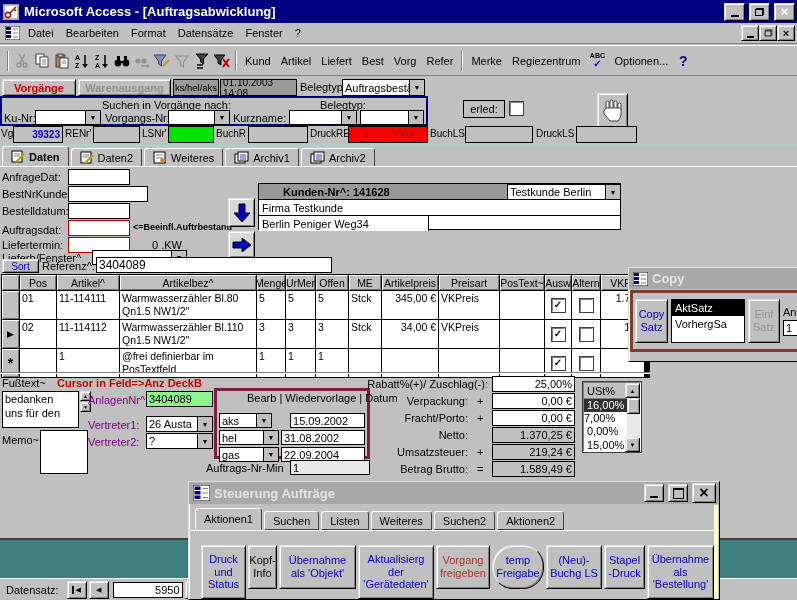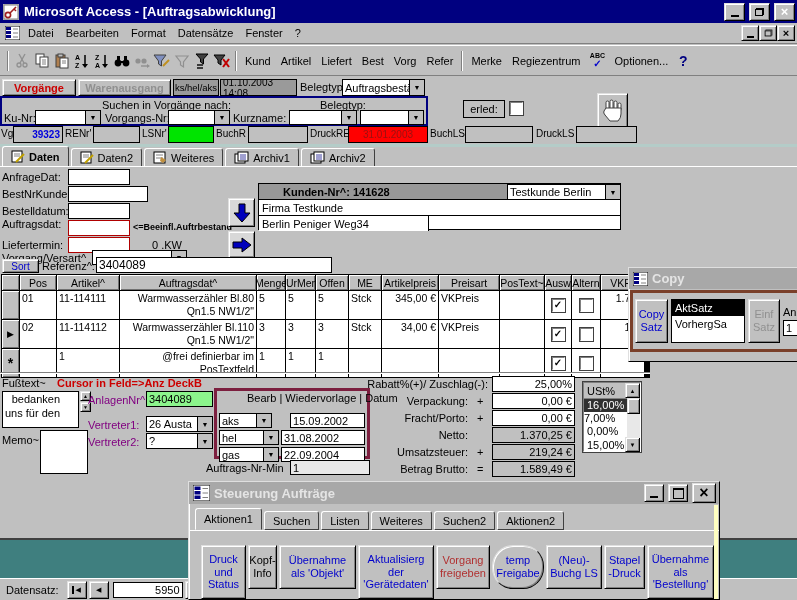--- a/index.html
+++ b/index.html
@@ -30,21 +30,21 @@
   .icon18{width:20px;height:20px;display:flex;align-items:center;justify-content:center;}
   .tab{height:19px;padding:0 8px;background:#c0c0c0;border:1px solid;border-color:#fff #404040 #c0c0c0 #fff;
     border-radius:3px 3px 0 0;display:flex;align-items:center;gap:4px;}
   .tab.inactive{height:17px;margin-top:2px;border-bottom:1px solid #404040;}
   .grid{display:grid;gap:1px;background:#000;border:1px solid #000;}
   .hcell{background:#c0c0c0;box-shadow:inset 1px 1px 0 #fff,inset -1px -1px 0 #707070;
     display:flex;align-items:center;justify-content:center;font-size:10.5px;overflow:hidden;white-space:nowrap;}
   .dcell{background:#fff;font-size:10.5px;padding:1px 2px;overflow:hidden;line-height:1.2;}
   .scell{background:#c0c0c0;box-shadow:inset 1px 1px 0 #fff,inset -1px -1px 0 #707070;
     display:flex;align-items:center;justify-content:center;}
-  .pre{white-space:pre-line;text-align:right;}
+  .pre{white-space:pre-line;}
   .cbx{width:11px;height:11px;background:#fff;border:1px solid;border-color:#808080 #fff #fff #808080;outline:1px solid #404040;
     display:flex;align-items:center;justify-content:center;font-size:10px;font-weight:bold;line-height:1;}
   .ovwin{background:#c0c0c0;border:1px solid;border-color:#dfdfdf #000 #000 #dfdfdf;box-shadow:inset 1px 1px 0 #fff;}
   .ovtitle{height:21px;background:#a8a8a8;display:flex;align-items:center;gap:4px;padding:0 3px;
     color:#e4e4e4;font-weight:bold;font-size:13px;}
   .purple{color:#800080;}
   .sbtn{display:flex;align-items:center;justify-content:center;text-align:center;line-height:1.15;}
   .btn-blue{color:#0000cc;}
   .btn-black{color:#000;}
   .btn-red{color:#b03030;}
@@ -343,27 +343,27 @@
       </span>
   </div>
   <div class="abs" style="left:0;top:166px;width:797px;height:1px;background:#fff;"></div>
 
   <div class="abs nowrap" style="left:2px;top:171px;"><span>AnfrageDat:</span></div>
   <div class="abs field" style="left:68px;top:169px;width:62px;height:16px;"></div>
   <div class="abs nowrap" style="left:2px;top:188px;"><span>BestNrKunde:</span></div>
   <div class="abs field" style="left:68px;top:186px;width:80px;height:16px;"></div>
   <div class="abs nowrap" style="left:2px;top:205px;"><span>Bestelldatum:</span></div>
   <div class="abs field" style="left:68px;top:203px;width:62px;height:16px;"></div>
-  <div class="abs nowrap" style="left:2px;top:218px;"><span>Auftragsdat:</span></div>
+  <div class="abs nowrap" style="left:2px;top:224px;"><span>Auftragsdat:</span></div>
   <div class="abs field" style="left:68px;top:220px;width:62px;height:16px;border-color:#b00000;"></div>
   <div class="abs nowrap" style="left:2px;top:239px;"><span>Liefertermin:</span></div>
   <div class="abs field" style="left:68px;top:237px;width:62px;height:16px;border-color:#b00000;"></div>
   <div class="abs nowrap" style="left:133px;top:222px;font-size:9px;font-weight:bold;"><span>&lt;=Beeinfl.Auftrbestand</span></div>
   <div class="abs nowrap" style="left:152px;top:239px;"><span>0 .KW</span></div>
-  <div class="abs nowrap" style="left:2px;top:252px;"><span>Vorgang/Versart^</span></div>
+  <div class="abs nowrap" style="left:2px;top:252px;"><span>Lieferb/Fenster^</span></div>
   <div class="abs combo" style="left:92px;top:250px;width:95px;height:15px;">
       <span class="val"></span>
       <span class="btn">▼</span>
     </div>
 
   <div class="abs raised2 flex" style="left:228px;top:198px;width:27px;height:29px;justify-content:center;background:#d8d8d8;">
     <span>
         <svg width="18" height="20" viewBox="0 0 18 20">
           <polygon points="6,1 12,1 12,10 17,10 9,19 1,10 6,10" fill="#0000bb" stroke="#000"></polygon>
         </svg>
@@ -401,21 +401,21 @@
     </div>
   <div class="abs nowrap" style="left:42px;top:260px;"><span>Referenz^:</span></div>
   <div class="abs field" style="left:96px;top:257px;width:236px;height:16px;font-size:12px;">
     <span>3404089</span>
     </div>
 
   <div class="abs grid" style="left:1px;top:274px;width:649px;grid-template-columns:17px 36px 62px 136px 28px 29px 32px 32px 56px 60px 44px 26px 28px 43px;grid-template-rows:15px 28px 28px 28px;">
     <div class="hcell"></div>
     <div class="hcell">Pos</div>
     <div class="hcell">Artikel^</div>
-    <div class="hcell">Auftragsdat^</div>
+    <div class="hcell">Artikelbez^</div>
     <div class="hcell">Menge</div>
     <div class="hcell">UrMer</div>
     <div class="hcell">Offen</div>
     <div class="hcell">ME</div>
     <div class="hcell">Artikelpreis</div>
     <div class="hcell">Preisart</div>
     <div class="hcell">PosText~</div>
     <div class="hcell">Ausw</div>
     <div class="hcell">Altern</div>
     <div class="hcell">VKPr</div>

